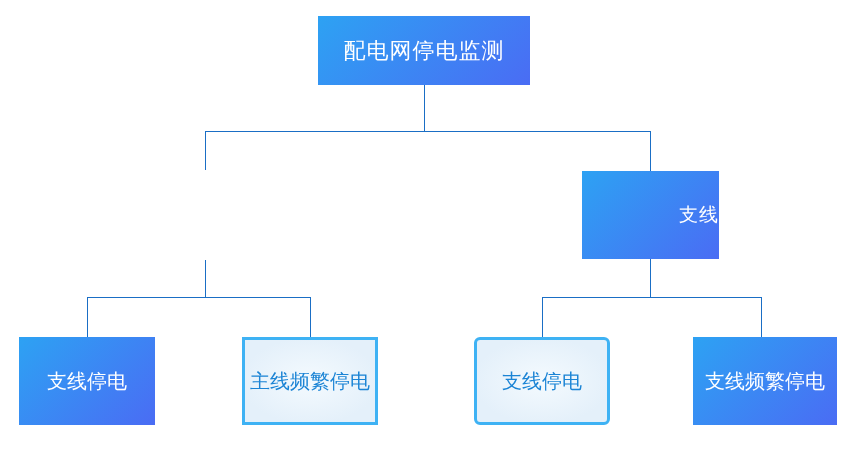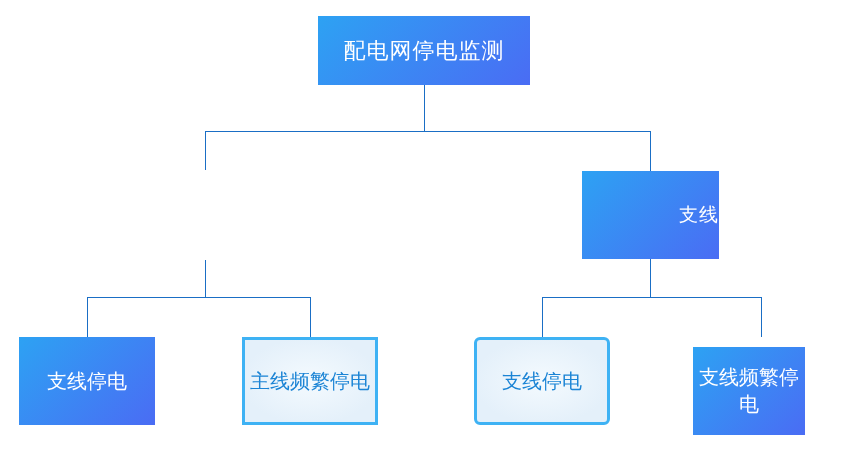--- a/index.html
+++ b/index.html
@@ -77,17 +77,17 @@
   </div>
 
   <div class="node light leaf-size" style="left:242px; top:337px; width:136px; height:88px;">
     <span>主线频繁停电</span>
   </div>
 
   <div class="node light leaf-size" style="left:474px; top:337px; width:136px; height:88px;border-radius:6px;">
     <span>支线停电</span>
   </div>
 
-  <div class="node grad leaf-size" style="left:693px; top:337px; width:112px; height:88px;margin-top:10px;">
+  <div class="node grad leaf-size" style="left:693px; top:337px; width:144px; height:88px;">
     <span>支线频繁停电</span>
   </div>
 
 </div>
 
 </body></html>

